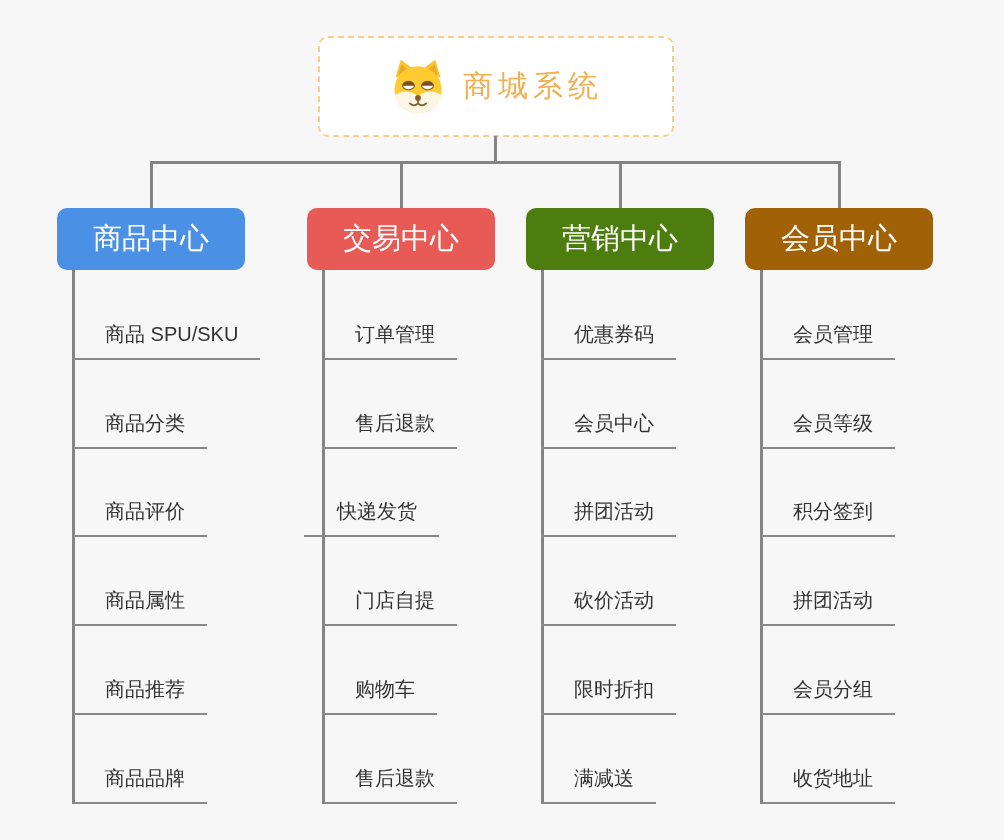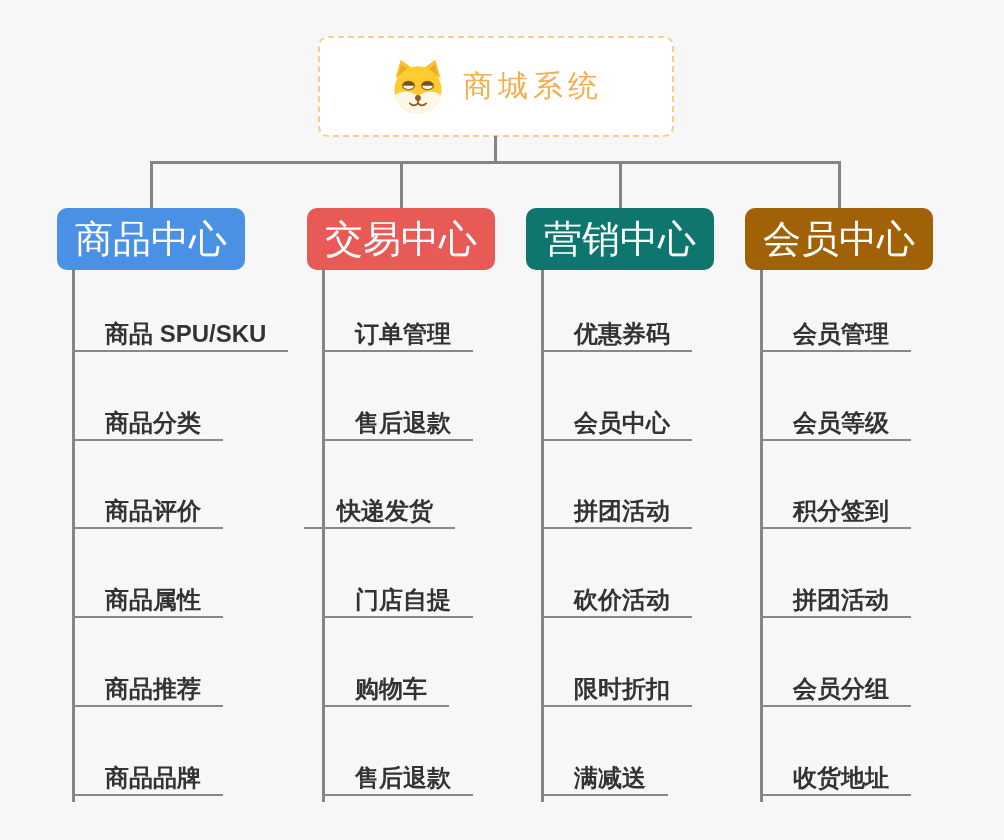--- a/index.html
+++ b/index.html
@@ -32,32 +32,31 @@
   .stem{left:494px;top:136px;width:3px;height:27px;}
   .hbar{left:151px;top:161px;width:688px;height:3px;}
   .drop{width:3px;top:161px;height:48px;}
   .colline{width:3px;top:270px;height:532px;}
 
   
   .branch-node{
     position:absolute;top:208px;width:188px;height:62px;
     border-radius:10px;
     display:flex;align-items:center;justify-content:center;
-    font-size:38px;color:var(--branch-text,#FFFFFF);
+    font-size:29px;color:var(--branch-text,#FFFFFF);
     white-space:nowrap;
   }
 
   
   .leaf{
     position:absolute;
-    font-size:24px;line-height:32px;color:var(--leaf-text,#333333);
-    padding:0 22px 0 33px;
+    font-size:20px;line-height:32px;color:var(--leaf-text,#333333);
+    padding:0 22px 8px 33px;
     border-bottom:2px solid var(--leaf-underline,#888888);
     white-space:nowrap;
-    font-weight:bold;
   }
 </style>
 </head>
 <body style="--bg: #F7F7F7; --connector: #848484; --leaf-underline: #888888; --leaf-text: #333333; --root-title: #F2AE4F; --root-border: #F8CE8C; --branch-text: #FFFFFF;">
 
 <div class="canvas">
 
   <div class="root">
     <span class="icon">
       <svg width="58" height="58" viewBox="0 0 64 64" aria-hidden="true">
@@ -103,21 +102,21 @@
         <span>交易中心</span>
       </div>
       <div class="conn colline" style="left: 322px;"></div>
       <div class="leaf" style="left: 322px; top: 318px;">订单管理</div>
       <div class="leaf" style="left: 322px; top: 407px;">售后退款</div>
       <div class="leaf" style="left: 304px; top: 495px;">快递发货</div>
       <div class="leaf" style="left: 322px; top: 584px;">门店自提</div>
       <div class="leaf" style="left: 322px; top: 673px;">购物车</div>
       <div class="leaf" style="left: 322px; top: 762px;">售后退款</div>
       <div class="conn drop" style="left: 618.5px;"></div>
-      <div class="branch-node" style="left: 526px; background: #0f766e;">
+      <div class="branch-node" style="left: 526px; background: #4d7c0f;">
         <span>营销中心</span>
       </div>
       <div class="conn colline" style="left: 541px;"></div>
       <div class="leaf" style="left: 541px; top: 318px;">优惠券码</div>
       <div class="leaf" style="left: 541px; top: 407px;">会员中心</div>
       <div class="leaf" style="left: 541px; top: 495px;">拼团活动</div>
       <div class="leaf" style="left: 541px; top: 584px;">砍价活动</div>
       <div class="leaf" style="left: 541px; top: 673px;">限时折扣</div>
       <div class="leaf" style="left: 541px; top: 762px;">满减送</div>
       <div class="conn drop" style="left: 837.5px;"></div>

